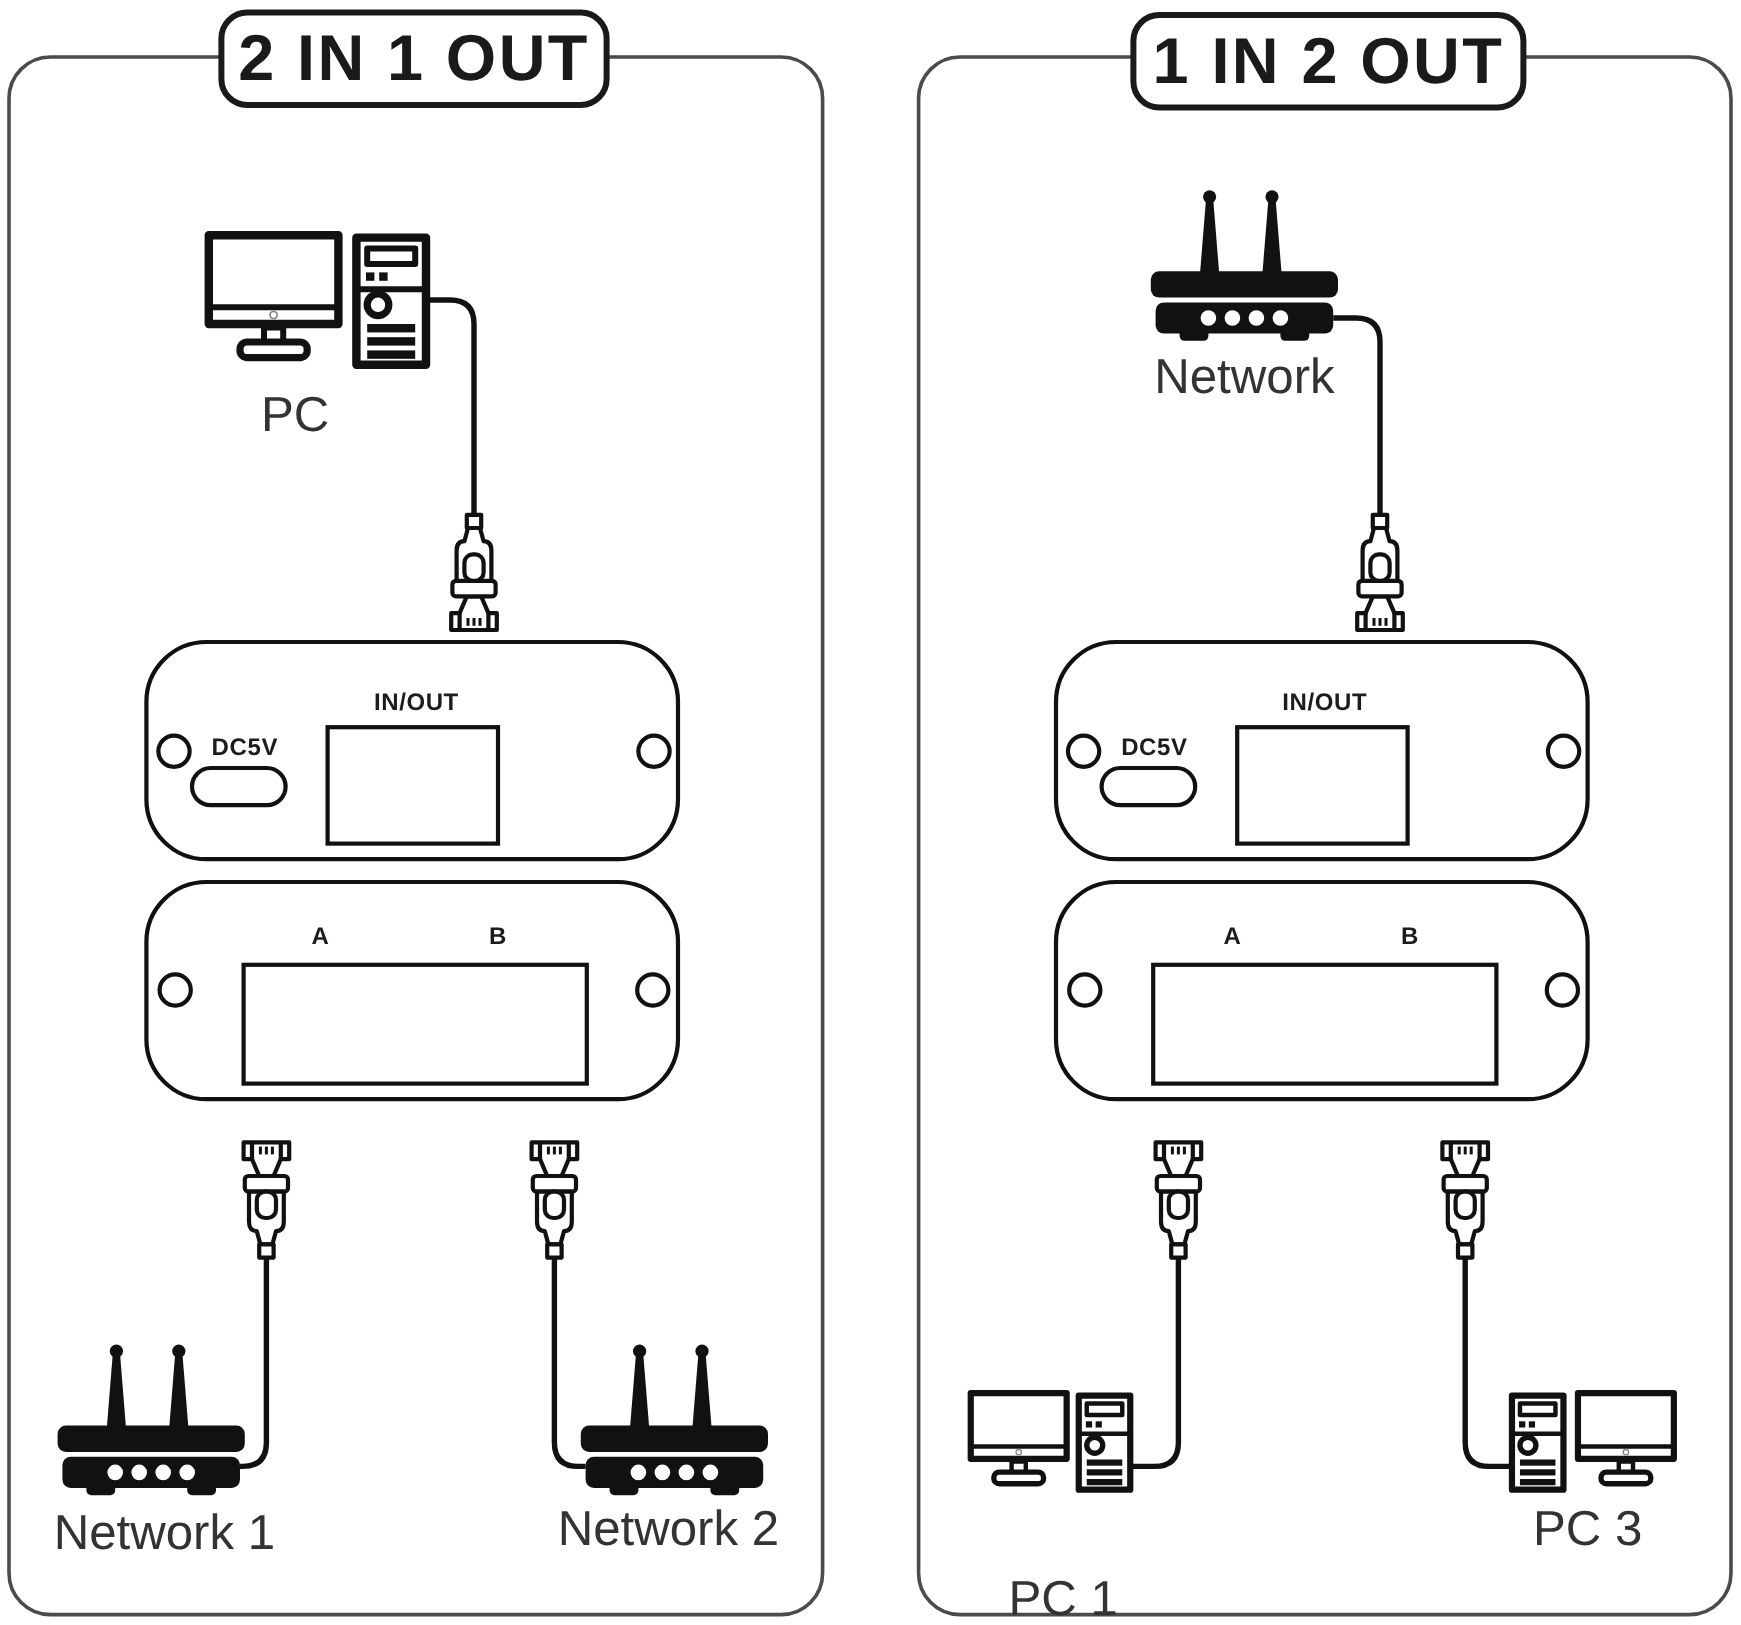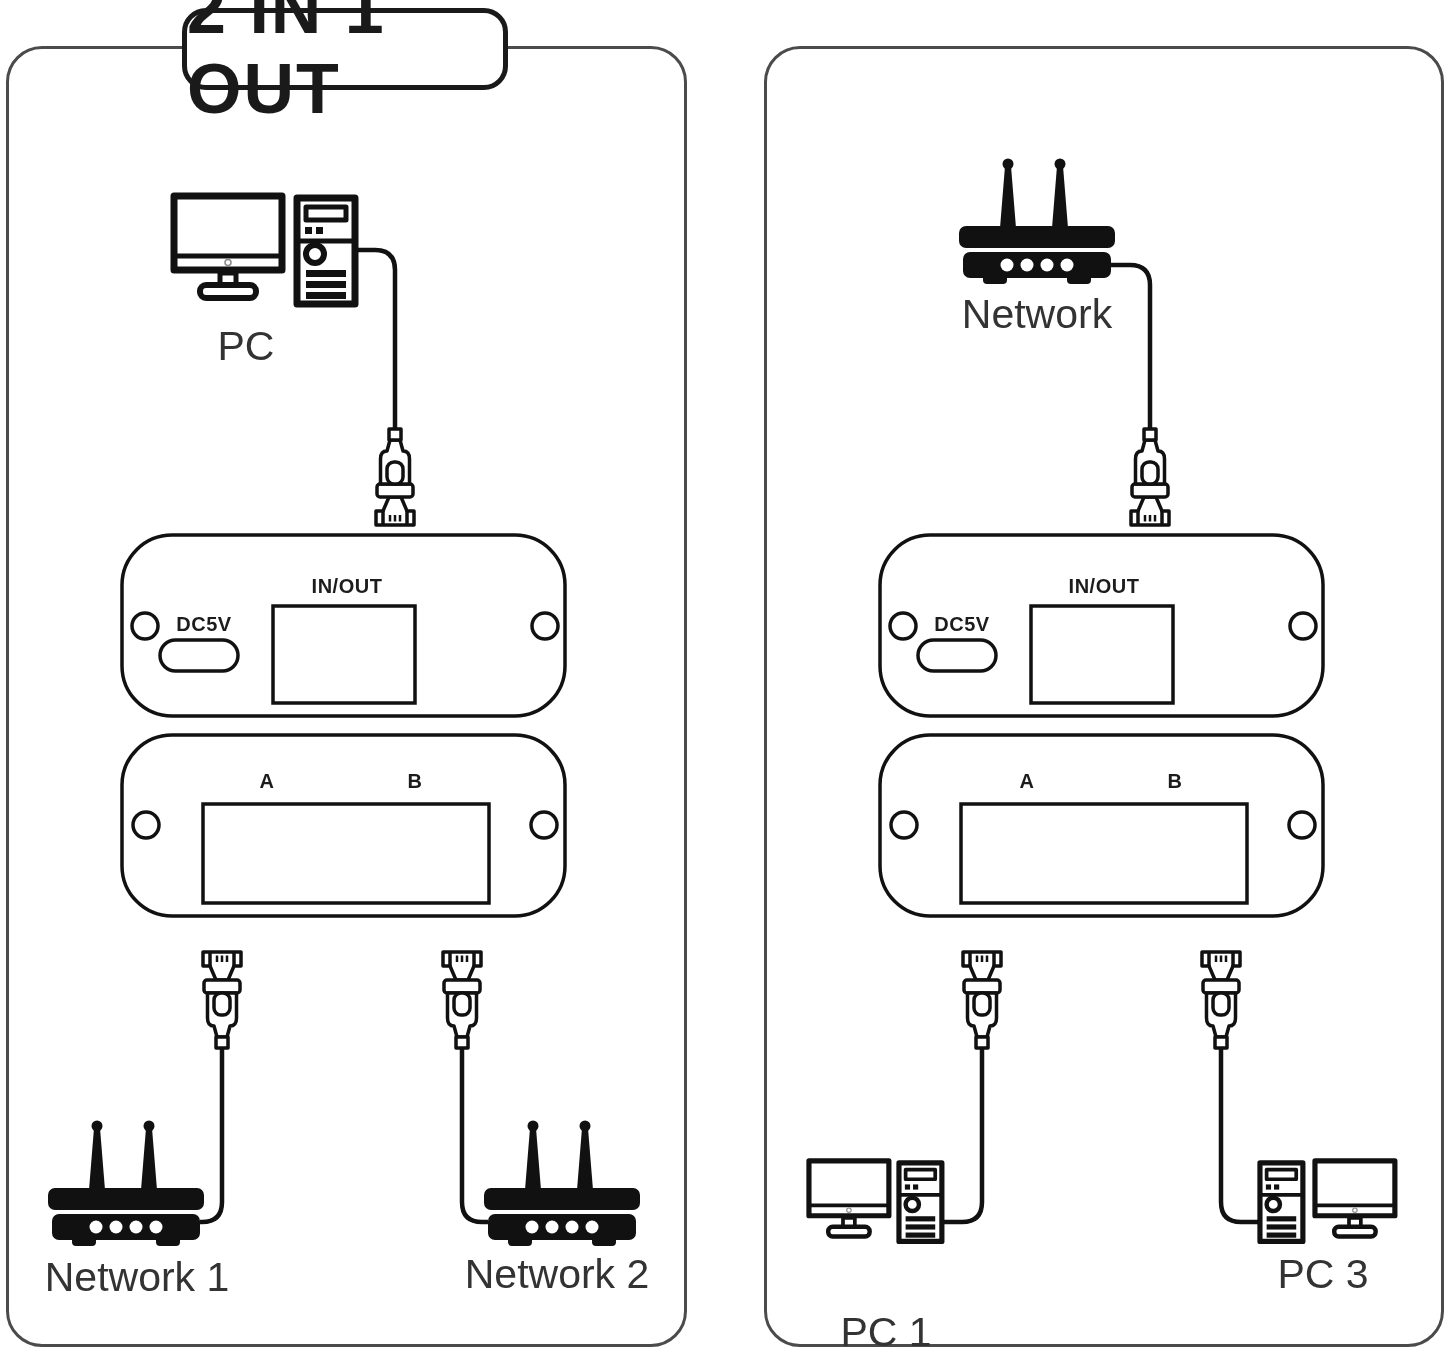--- a/index.html
+++ b/index.html
@@ -11,21 +11,21 @@
   .panel {
     position:absolute; box-sizing:border-box;
     border:3px solid #4b4b4b; border-radius:36px; background:#fff;
   }
   #panel-left  { left:6px;   top:46px; width:681px; height:1301px; }
   #panel-right { left:764px; top:46px; width:680px; height:1301px; }
   .badge {
     position:absolute; box-sizing:border-box; background:#fff;
     border:5px solid #1a1a1a; border-radius:24px;
     display:flex; align-items:center; justify-content:center;
-    font-weight:bold; font-size:70px; letter-spacing:2px; color:#1a1a1a;
+    font-weight:bold; font-size:54px; letter-spacing:2px; color:#1a1a1a;
     z-index:3;
   }
   #badge-left  { left:182px; top:8px;  width:326px; height:82px; }
   #badge-right { left:942px; top:10px; width:330px; height:82px; }
   svg.art { position:absolute; left:0; top:0; z-index:2; }
   .lbl {
     position:absolute; transform:translate(-50%,-50%);
     white-space:nowrap; color:#333; z-index:4;
   }
   .lbl.big  { font-size:41px; }
@@ -136,20 +136,23 @@
     </g>
     <g>
       <use href="#g-tower" transform="translate(1257,1160) scale(0.74)"></use>
       <use href="#g-monitor" transform="translate(1312,1158) scale(0.74)"></use>
     </g>
   </svg>
 
   <div class="badge" id="badge-left">
     <span>2 IN 1 OUT</span>
   </div>
+  <div class="badge" id="badge-right">
+    <span>1 IN 2 OUT</span>
+  </div>
 
   <span class="lbl big" style="left:246px;  top:346px;text-align:right;">PC</span>
   <span class="lbl tech" style="left:347px;  top:586px;">IN/OUT</span>
   <span class="lbl tech" style="left:204px;  top:624px;">DC5V</span>
   <span class="lbl tech" style="left:267px;  top:781px;">A</span>
   <span class="lbl tech" style="left:415px;  top:781px;">B</span>
   <span class="lbl big" style="left:137px;  top:1277px;">Network 1</span>
   <span class="lbl big" style="left:557px;  top:1274px;">Network 2</span>
 
   <span class="lbl big" style="left:1037px; top:314px;">Network</span>

